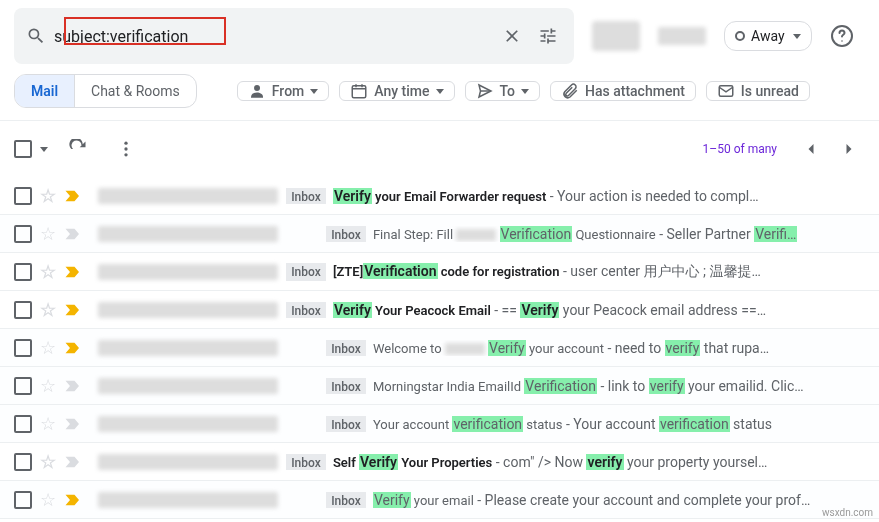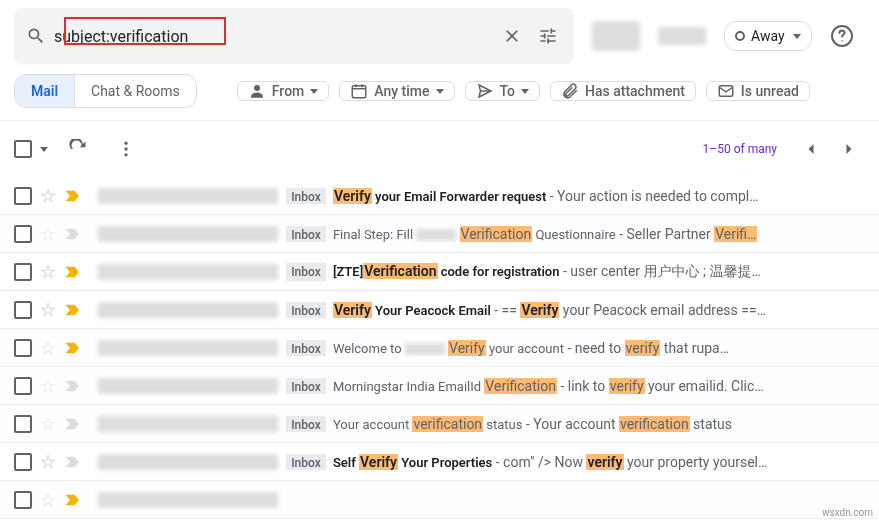--- a/index.html
+++ b/index.html
@@ -34,22 +34,22 @@
 .row { display: flex; align-items: center; padding: 6px 14px; border-bottom: 1px solid #eceff1; height: 38px; gap: 8px; }
 .row.unread { font-weight: 600; background: #fff; }
 .row.read { background: #f2f6fc22; color: #5f6368; }
 .star { color: #dadce0; cursor: pointer; font-size: 18px; }
 .importance { width: 18px; height: 14px; cursor: pointer; }
 .importance.y { color: #f4b400; }
 .importance.g { color: #dadce0; }
 .sender { width: 180px; height: 16px; background: #ddd; border-radius: 2px; filter: blur(2px); flex-shrink: 0; margin-left: 8px; }
 .inboxlbl { background: #e8eaed; color: #5f6368; border-radius: 3px; padding: 12px 5px; font-size: 12px; font-weight: 500; margin-right: 4px; }
 .subj { flex: 1; overflow: hidden; white-space: nowrap; text-overflow: ellipsis; font-size: 13px; }
-.row.read .subj { font-weight: 400; }
-.hl { background: #fdba74; padding: 0 1px; }
+.row.read .subj { font-weight: 400; margin-left: 40px; }
+.hl { background: #86efac; padding: 0 1px; }
 .snip { color: #5f6368; font-weight: 400; }
 .blur { display: inline-block; width: 40px; height: 12px; background: #ddd; filter: blur(2px); vertical-align: middle; }
 .wm { position: absolute; bottom: 4px; right: 6px; font-size: 10px; color: #999; }
 </style>
 </head>
 <body>
 
 <div class="top">
   <div class="searchwrap">
     <svg class="mag" width="20" height="20" viewBox="0 0 24 24" fill="#5f6368">
@@ -231,15 +231,16 @@
       <span class="sender"></span>
       <span class="subj"><span class="inboxlbl">Inbox</span> Self <span class="hl">Verify</span> Your Properties<span class="snip"> - com" /&gt; Now </span><span class="hl">verify</span><span class="snip"> your property yoursel…</span></span>
     </div>
     <div class="row read">
       <span class="cbx"></span>
       <span class="star">☆</span>
       <span class="importance y"><svg width="18" height="14" viewBox="0 0 24 18">
           <path d="M2 2h12l6 7-6 7H2l6-7-6-7z" fill="currentColor"></path>
         </svg></span>
       <span class="sender"></span>
+      <span class="subj"><span class="inboxlbl">Inbox</span> <span class="hl">Verify</span> your email<span class="snip"> - Please create your account and complete your prof…</span></span>
     </div>
   </div>
 <div class="wm">wsxdn.com</div>
 
 </body></html>

